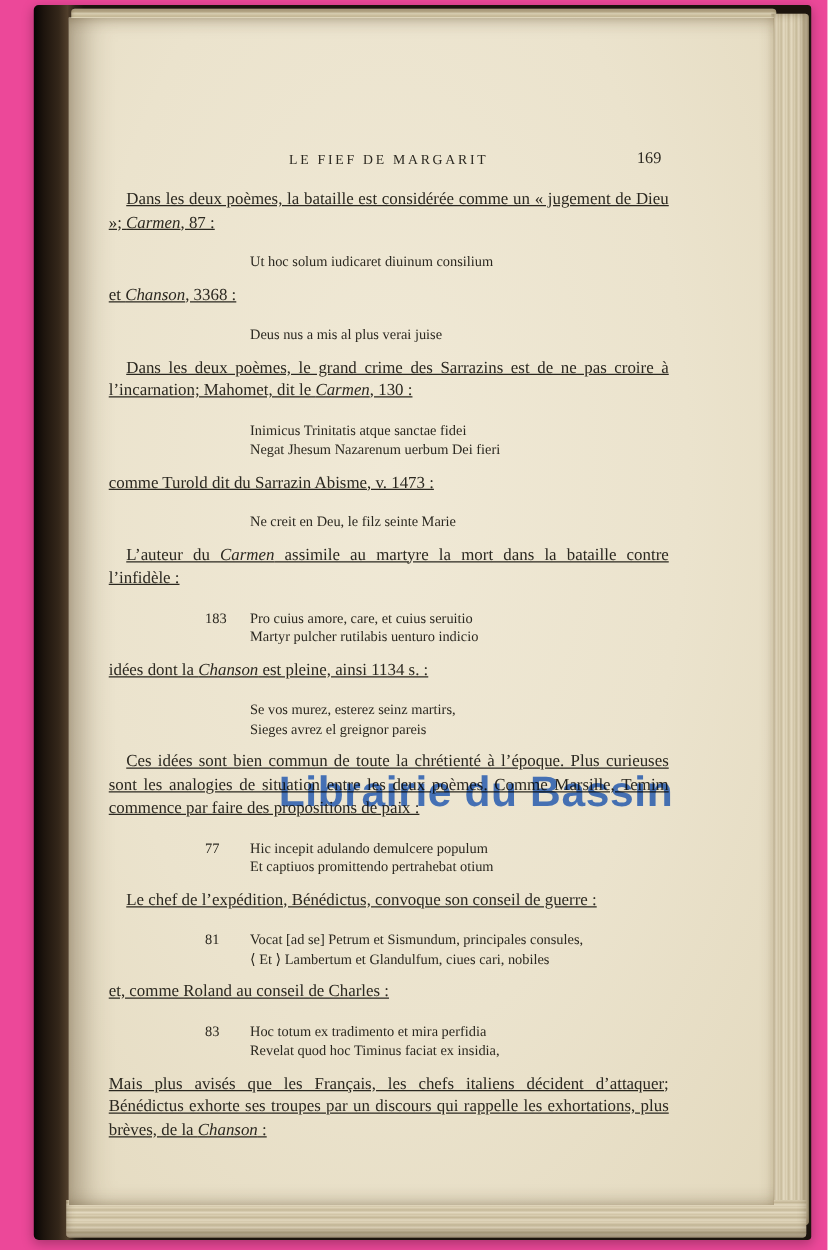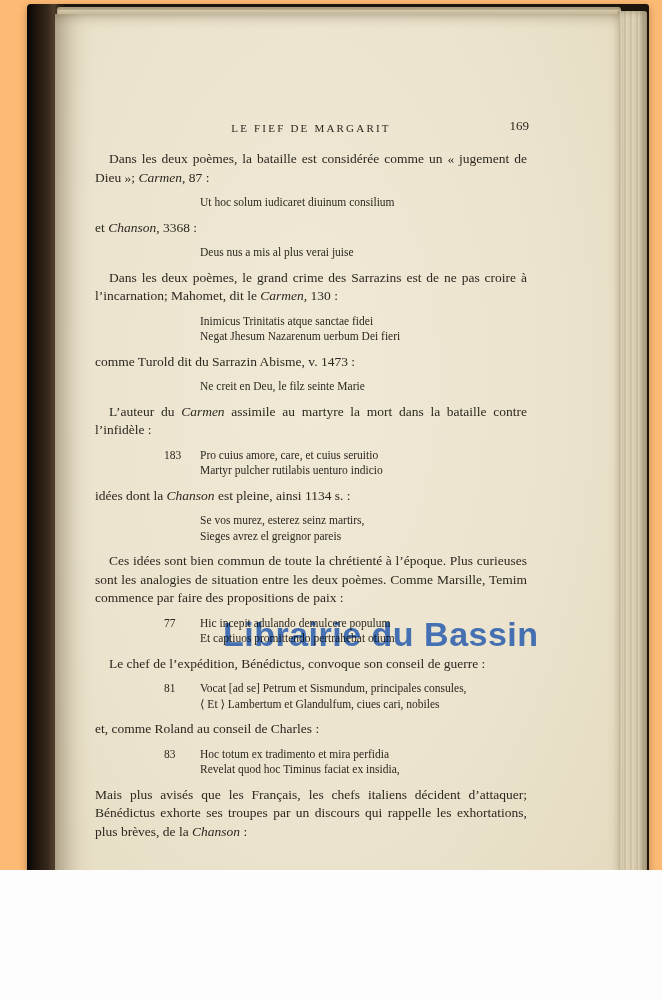--- a/index.html
+++ b/index.html
@@ -2,21 +2,21 @@
 <html><head>
 <meta charset="utf-8">
 <style>
   html,body{margin:0;padding:0;}
   body{
     width:662px;height:1000px;
     background:#fdfdfd;
     font-family:"Liberation Serif", serif;
     overflow:hidden;
   }
-  .photo{position:relative;width:662px;height:870px;background:#fdba74;overflow:hidden;}
+  .photo{position:relative;width:662px;height:1000px;background:#ec4899;overflow:hidden;}
 
   
   .book{
     position:absolute;left:27px;top:4px;width:622px;height:988px;
     background:linear-gradient(90deg,#060504 0,#1d140d 8px,#34271a 20px,#503e2b 27px,#2b2117 33px,#1c140d 40px);
     border-radius:4px 3px 3px 4px;
     box-shadow:0 3px 9px rgba(0,0,0,.28);
   }
   .edges-top{
     position:absolute;left:30px;top:3px;right:28px;height:13px;
@@ -54,25 +54,25 @@
     color:#2b2820;font-size:13.5px;line-height:18.5px;
   }
   .header{position:relative;height:15px;margin-bottom:16px;}
   .header-title{
     display:block;text-align:center;
     font-size:11px;letter-spacing:.2em;color:#2b2820;
   }
   .header-pagenum{
     position:absolute;right:6px;top:-2px;font-size:13px;color:#2b2820;
   }
-  .page-body p.para{margin:7px 8px;text-align:justify;}
+  .page-body p.para{margin:7px 0;text-align:justify;text-decoration:underline;}
   .page-body p.para.indent{text-indent:14px;}
   .page-body p.para i{font-style:italic;}
   .verse{
-    position:relative;margin:8px 0 8px 113px;
+    position:relative;margin:16px 0 8px 113px;
     font-size:11.5px;line-height:15.5px;
   }
   .verse-num{
     position:absolute;left:-36px;top:0;width:28px;text-align:left;
   }
 
   
   .watermark{
     position:absolute;left:168px;top:601px;
     font-family:"Liberation Sans", sans-serif;

